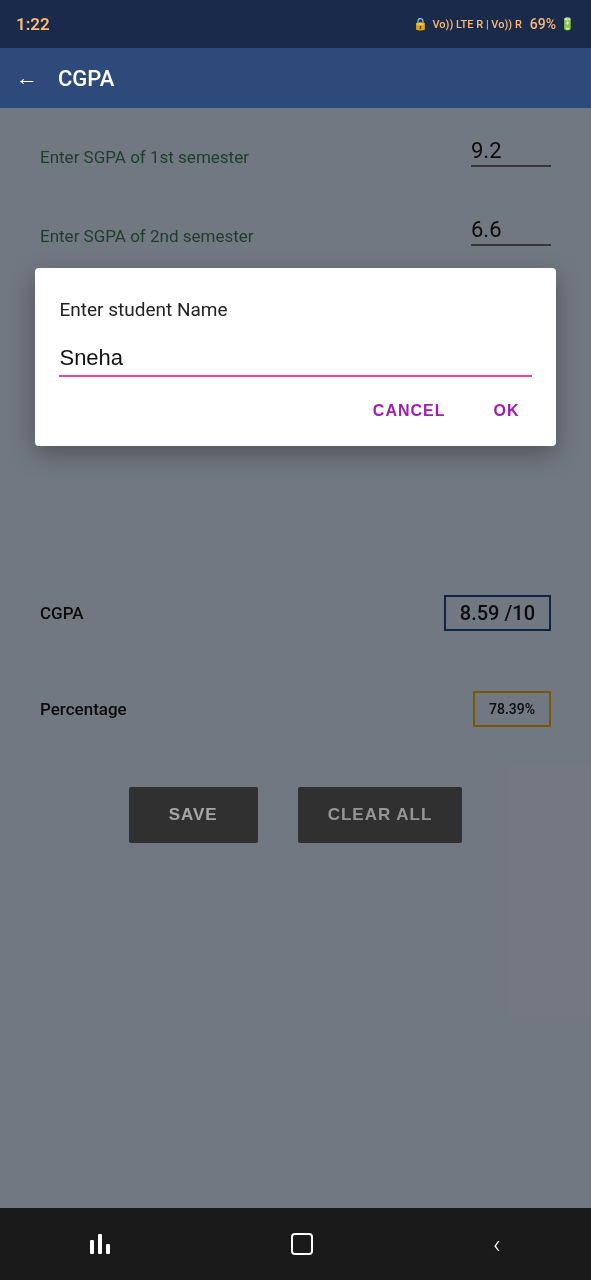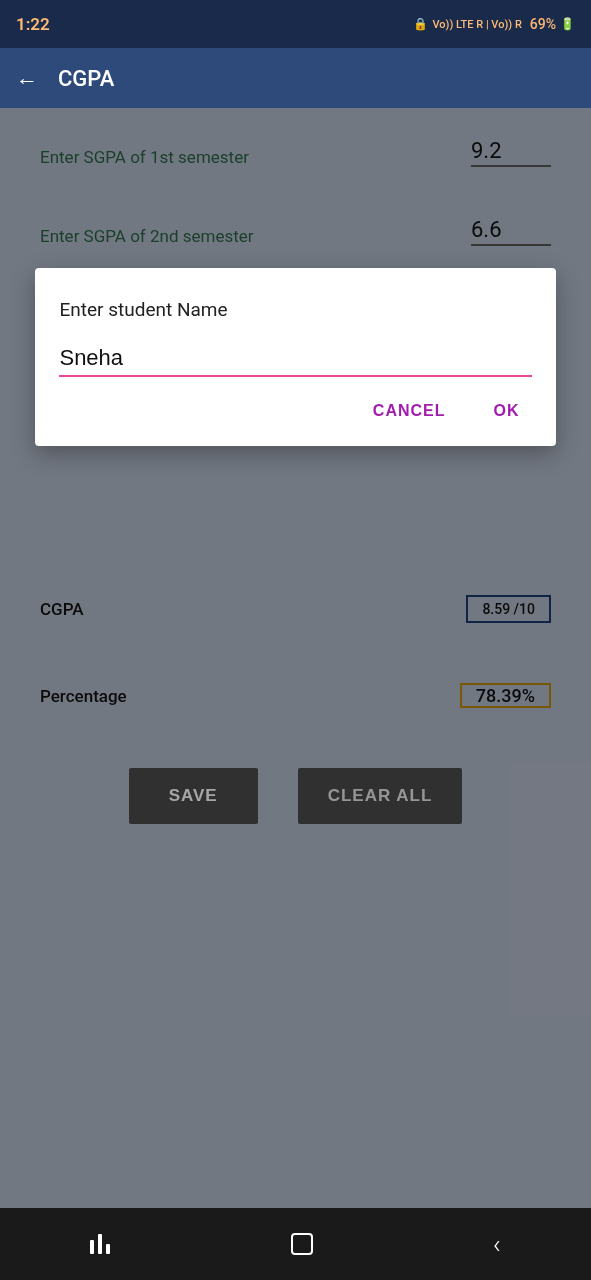--- a/index.html
+++ b/index.html
@@ -115,33 +115,33 @@
       margin-top: 10px;
     }
 
     .result-label {
       font-size: 17px;
       color: #111;
       font-weight: 500;
     }
 
     .result-value-cgpa {
-      font-size: 14px;
+      font-size: 20px;
       background: #b0b8c8;
       border: 2px solid #1a3a6a;
       padding: 4px 14px;
       color: #111;
       font-weight: 500;
     }
 
     .result-value-pct {
-      font-size: 18px;
+      font-size: 14px;
       background: transparent;
       border: 2px solid #b8860b;
-      padding: 0 14px;
+      padding: 8px 14px;
       color: #111;
       font-weight: 500;
     }
 
     
     .buttons-row {
       display: flex;
       align-items: center;
       justify-content: center;
       gap: 40px;

